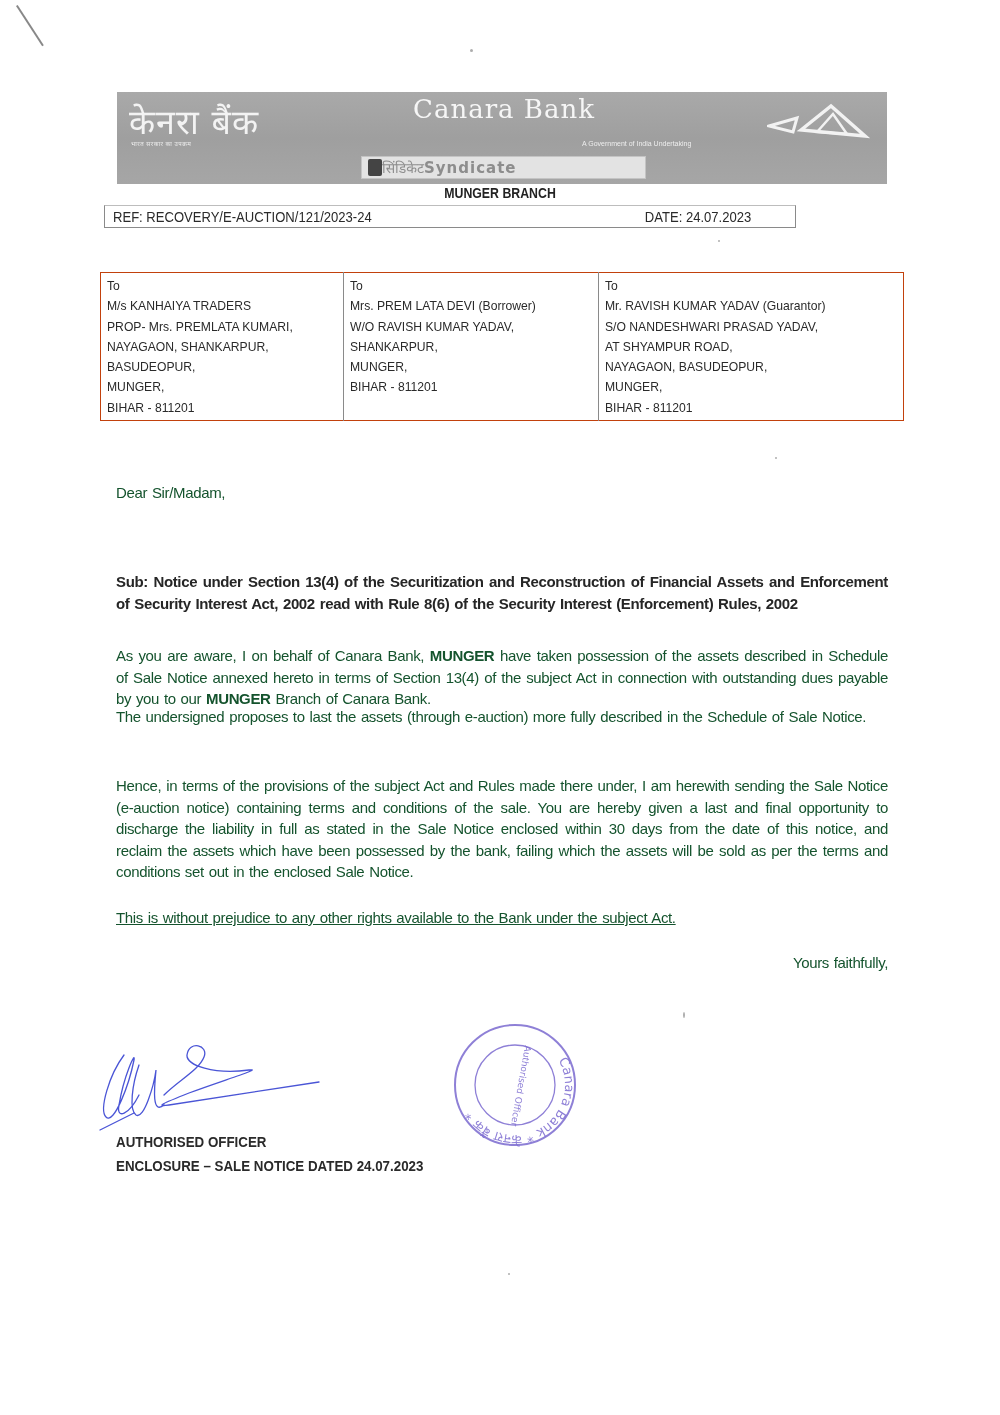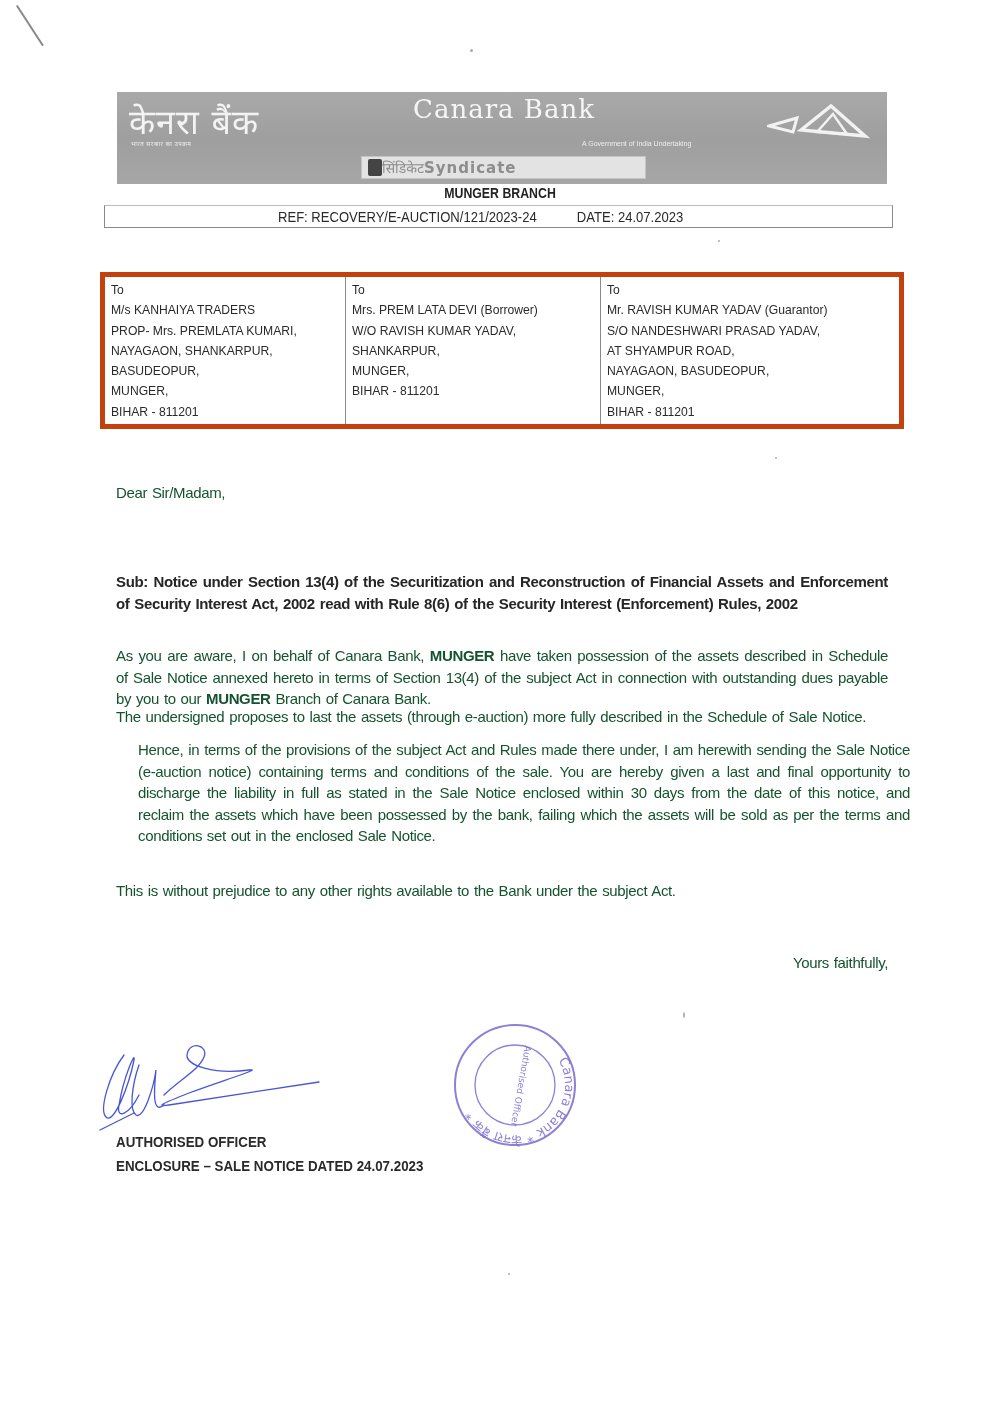--- a/index.html
+++ b/index.html
@@ -16,40 +16,40 @@
   .banner .brand { position: absolute; left: 296px; top: 2px; font-family: "DejaVu Serif", "Liberation Serif", serif; font-size: 26px; color: #f6f6f6; letter-spacing: 1px; }
   .banner .brand-sub { position: absolute; left: 465px; top: 48px; font-size: 7px; color: #eee; }
   .banner .logo { position: absolute; left: 650px; top: 10px; width: 110px; height: 40px; }
   .banner .syndicate { position: absolute; left: 244px; top: 64px; width: 285px; height: 23px; background: #e3e3e3; border: 1px solid #c4c4c4; display: flex; align-items: center; padding-left: 6px; }
   .banner .syndicate .syn-icon { width: 14px; height: 17px; background: #444; border-radius: 2px; }
   .banner .syndicate .syn-hindi { font-family: "DejaVu Serif", serif; font-size: 14px; color: #8d8d8d; }
   .banner .syndicate .syn-en { font-family: "DejaVu Sans", sans-serif; font-weight: bold; font-size: 15px; color: #8d8d8d; letter-spacing: 1px; text-align: right; }
 
   .branch { position: absolute; left: 0; width: 1000px; top: 185px; text-align: center; font-family: "Liberation Sans", sans-serif; font-size: 14px; color: #222; font-weight: bold; transform: scaleX(.88); }
 
-  .refbar { position: absolute; left: 104px; top: 205px; width: 789px; height: 23px; border: 1px solid #8a8a8a; border-top-color: #bdbdbd; display: flex; justify-content: center; align-items: center; padding: 0 10px 0 8px; font-size: 14.5px; color: #2a2a2a; }
+  .refbar { position: absolute; left: 104px; top: 205px; width: 692px; height: 23px; border: 1px solid #8a8a8a; border-top-color: #bdbdbd; display: flex; justify-content: space-between; align-items: center; padding: 0 10px 0 8px; font-size: 14.5px; color: #2a2a2a; }
   .refbar span { display: inline-block; transform: scaleX(.9); transform-origin: left center; }
   .refbar .date { transform-origin: right center; margin-right: 34px; }
 
   
-  .addr-table { position: absolute; left: 100px; top: 272px; width: 804px; border: 5px solid #c2410c; border-collapse: collapse; }
+  .addr-table { position: absolute; left: 100px; top: 272px; width: 804px; border: 1px solid #c2410c; border-collapse: collapse; }
   .addr-table td { vertical-align: top; border-left: 1px solid #8a8a8a; padding: 3px 6px 2px 6px; font-size: 13.5px; line-height: 20.3px; color: #2a2a2a; }
   .addr-table td:first-child { border-left: none; width: 243px; }
   .addr-table td:nth-child(2) { width: 255px; }
   .addr-line { display: block; white-space: nowrap; transform: scaleX(.9); transform-origin: left center; }
 
   
   .body-text { position: absolute; left: 116px; width: 772px; font-size: 15px; line-height: 21.5px; color: #14532d; }
   .body-text .p { display: block; text-align: justify; }
   .salutation { top: 482px; }
   .subject { top: 527px; font-weight: bold; color: #262626; margin-top: 44px; }
   .para1 { top: 618px; margin-top: 27px; }
   .para2 { top: 706px; }
-  .para3 { top: 739px; margin-left: 22px; }
-  .para4 { top: 880px; }
+  .para3 { top: 775px; }
+  .para4 { top: 907px; text-decoration: underline; }
   .closing { top: 952px; text-align: right; }
   .cond { letter-spacing: -0.35px; word-spacing: 1px; }
 
   .sig { position: absolute; left: 94px; top: 1035px; width: 235px; height: 100px; }
   .stamp { position: absolute; left: 450px; top: 1020px; width: 130px; height: 130px; }
 
   .officer { position: absolute; left: 116px; top: 1130px; font-size: 14.5px; font-weight: bold; color: #2a2a2a; line-height: 24px; }
   .officer span { display: block; transform: scaleX(.92); transform-origin: left center; white-space: nowrap; }
 </style>
 </head>

